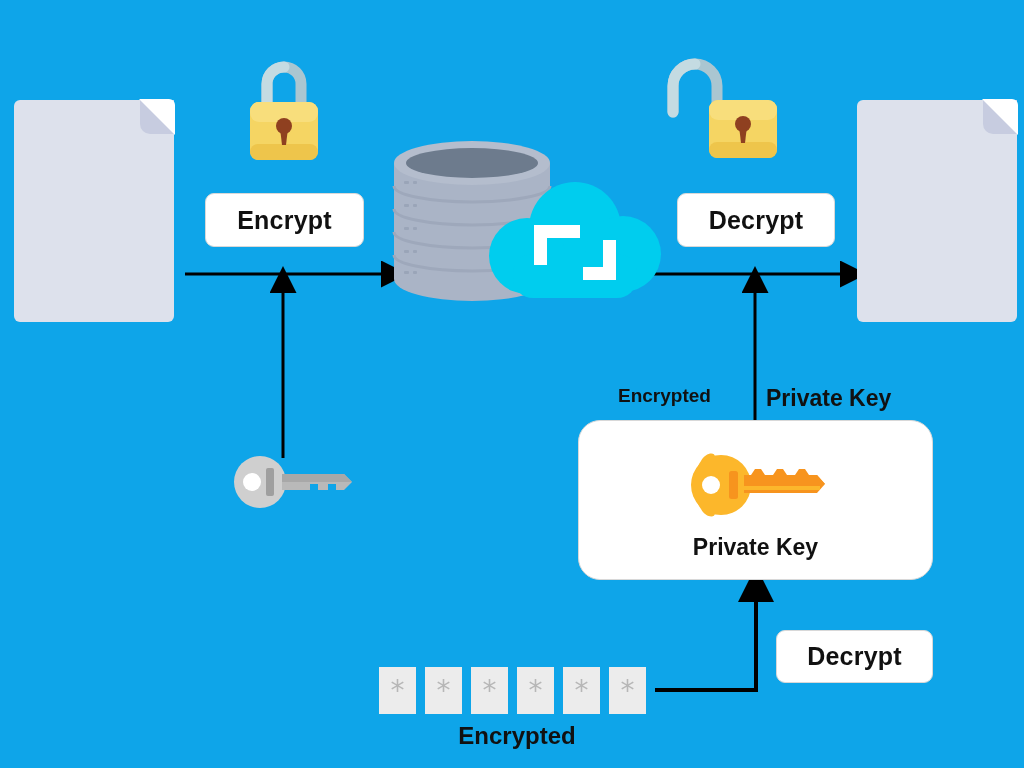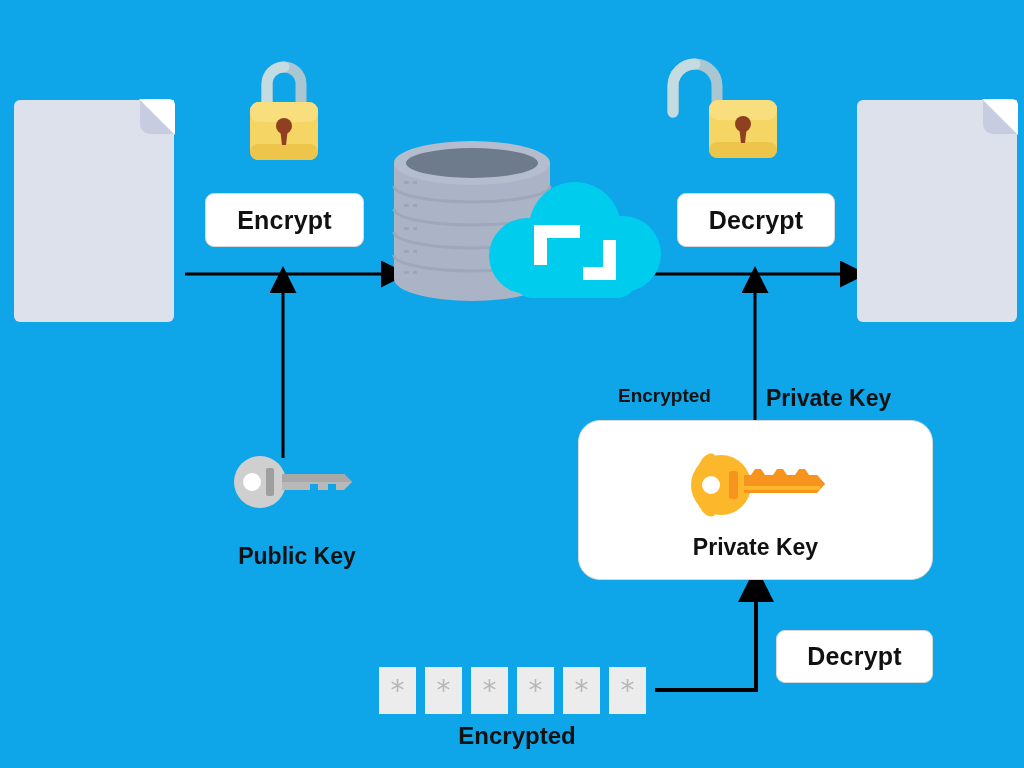--- a/index.html
+++ b/index.html
@@ -230,21 +230,20 @@
   </div>
 
   <svg class="abs" style="left:232px; top:452px;" width="128" height="60" viewBox="0 0 128 60">
     <circle cx="28" cy="30" r="26" fill="#cfcfcf"></circle>
     <circle cx="20" cy="30" r="9" fill="#ffffff"></circle>
     <rect x="34" y="16" width="8" height="28" rx="2" fill="#9f9f9f"></rect>
     <path d="M50 22 L112 22 L120 30 L112 38 L104 38 L104 32 L96 32 L96 38 L86 38 L86 32 L78 32 L78 38 L50 38 Z" fill="#b9b9b9"></path>
     <path d="M50 22 L112 22 L120 30 L50 30 Z" fill="#a8a8a8"></path>
   </svg>
 
-  <div class="caption" style="left:232px; top:543px; width:130px; text-align:center; font-size:23px;">Public Key</div>
 
   <div class="caption" style="left:618px; top:385px; font-size:19px;">Encrypted</div>
   <div class="caption" style="left:766px; top:385px; font-size:23px;">Private Key</div>
 
   <div class="card" style="left:578px; top:420px; width:355px; height:160px;">
     <svg class="abs" style="left:110px; top:32px;" width="140" height="64" viewBox="0 0 140 64">
       <path d="M48 32
                C48 22 42 18 36 18
                C28 18 22 11 22 4
                C22 -2 12 0 8 8

